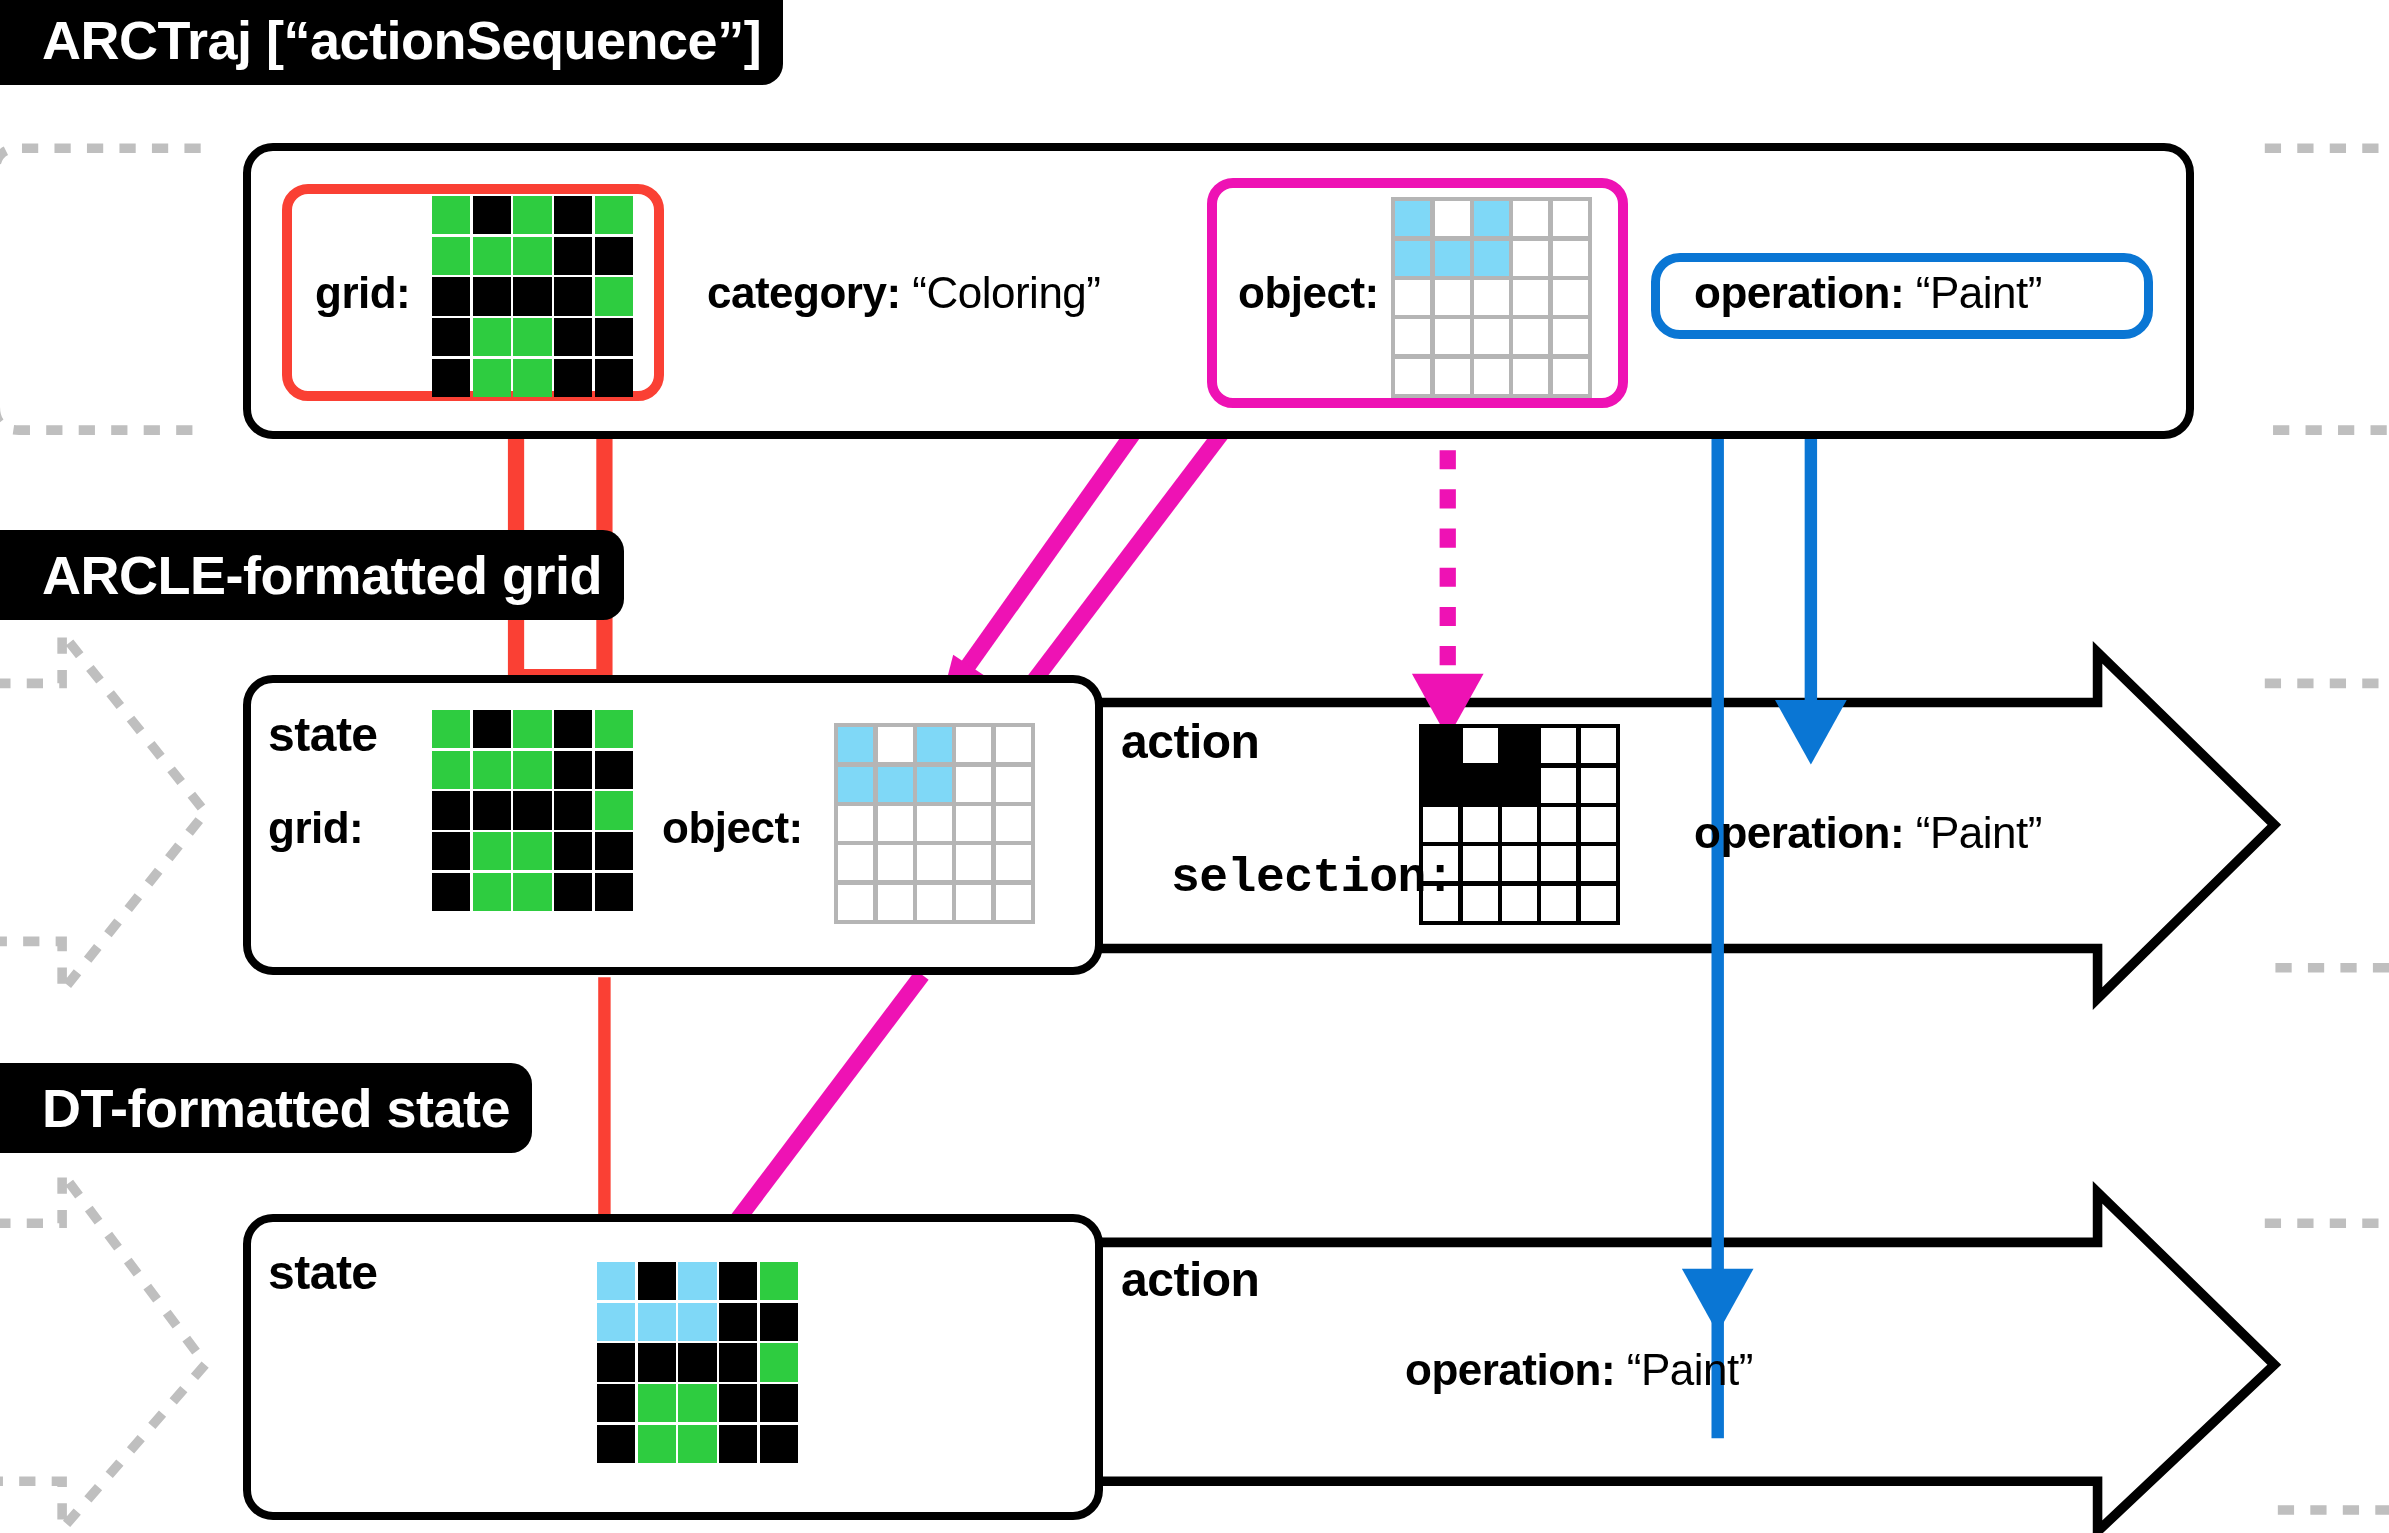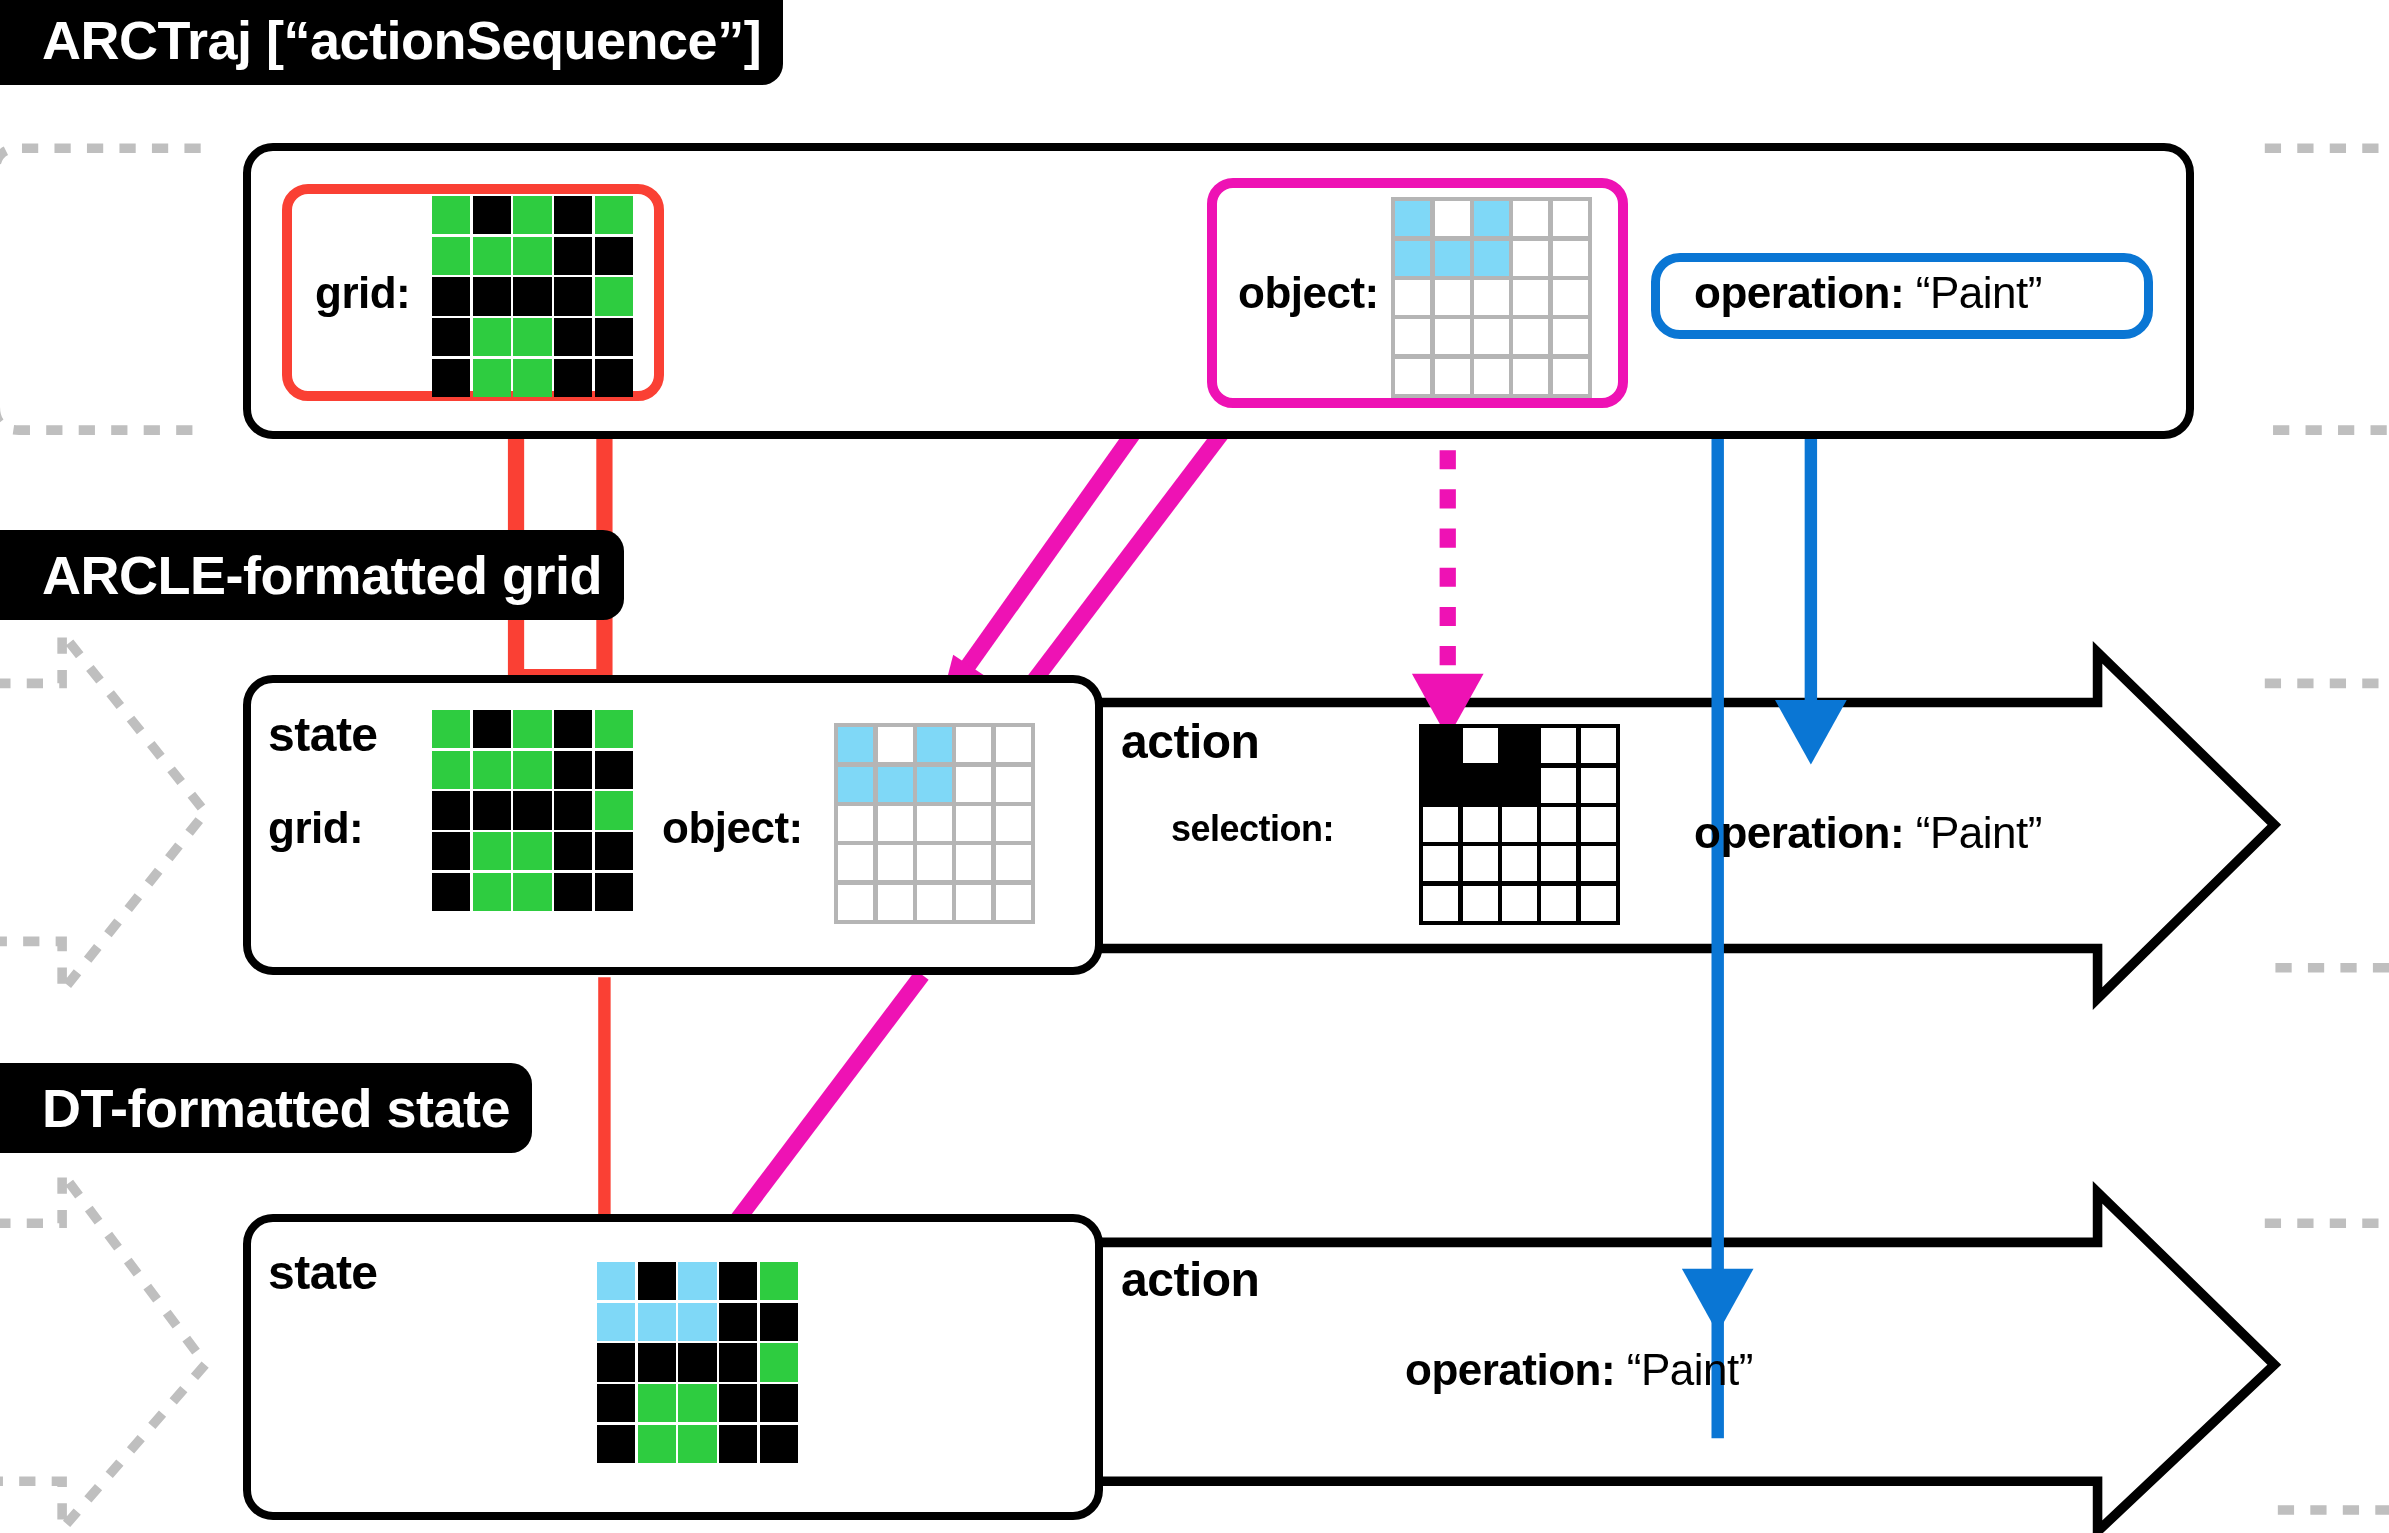--- a/index.html
+++ b/index.html
@@ -233,20 +233,24 @@
       <div class="cell" style="background: rgb(46, 204, 64);"></div>
       <div class="cell" style="background: rgb(0, 0, 0);"></div>
       <div class="cell" style="background: rgb(0, 0, 0);"></div>
       <div class="cell" style="background: rgb(0, 0, 0);"></div>
       <div class="cell" style="background: rgb(46, 204, 64);"></div>
       <div class="cell" style="background: rgb(46, 204, 64);"></div>
       <div class="cell" style="background: rgb(0, 0, 0);"></div>
       <div class="cell" style="background: rgb(0, 0, 0);"></div>
     </div>
 
+  <div class="lbl" style="left:707px; top:268px; font-size:44px;">
+    <b>category:</b>
+    <span class="q">“Coloring”</span>
+  </div>
 
   <div class="hl-box" id="hl-object"></div>
   <div class="lbl" style="left:1238px; top:268px; font-size:44px; z-index:26;">
     <b>object:</b>
   </div>
   <div class="arcgrid lined gray" id="g-traj-object" style="left:1391px; top:197px; width:201px; height:201px;">
       <div class="cell" style="background: rgb(127, 216, 247);"></div>
       <div class="cell" style="background: rgb(255, 255, 255);"></div>
       <div class="cell" style="background: rgb(127, 216, 247);"></div>
       <div class="cell" style="background: rgb(255, 255, 255);"></div>
@@ -342,21 +346,21 @@
       <div class="cell" style="background: rgb(255, 255, 255);"></div>
       <div class="cell" style="background: rgb(255, 255, 255);"></div>
       <div class="cell" style="background: rgb(255, 255, 255);"></div>
       <div class="cell" style="background: rgb(255, 255, 255);"></div>
       <div class="cell" style="background: rgb(255, 255, 255);"></div>
     </div>
 
   <div class="lbl" style="left:1121px; top:714px; font-size:48px; z-index:26;">
     <b>action</b>
   </div>
-  <div class="lbl" style="left:1171px; top:808px; font-size:36px; z-index:26;">
+  <div class="lbl" style="left:1171px; top:851px; font-size:48px; z-index:26;font-family:Liberation Mono, monospace;">
     <b>selection:</b>
   </div>
   <div class="arcgrid lined black" id="g-arcle-selection" style="left:1419px; top:724px; width:201px; height:201px;">
       <div class="cell" style="background: rgb(0, 0, 0);"></div>
       <div class="cell" style="background: rgb(255, 255, 255);"></div>
       <div class="cell" style="background: rgb(0, 0, 0);"></div>
       <div class="cell" style="background: rgb(255, 255, 255);"></div>
       <div class="cell" style="background: rgb(255, 255, 255);"></div>
       <div class="cell" style="background: rgb(0, 0, 0);"></div>
       <div class="cell" style="background: rgb(0, 0, 0);"></div>

